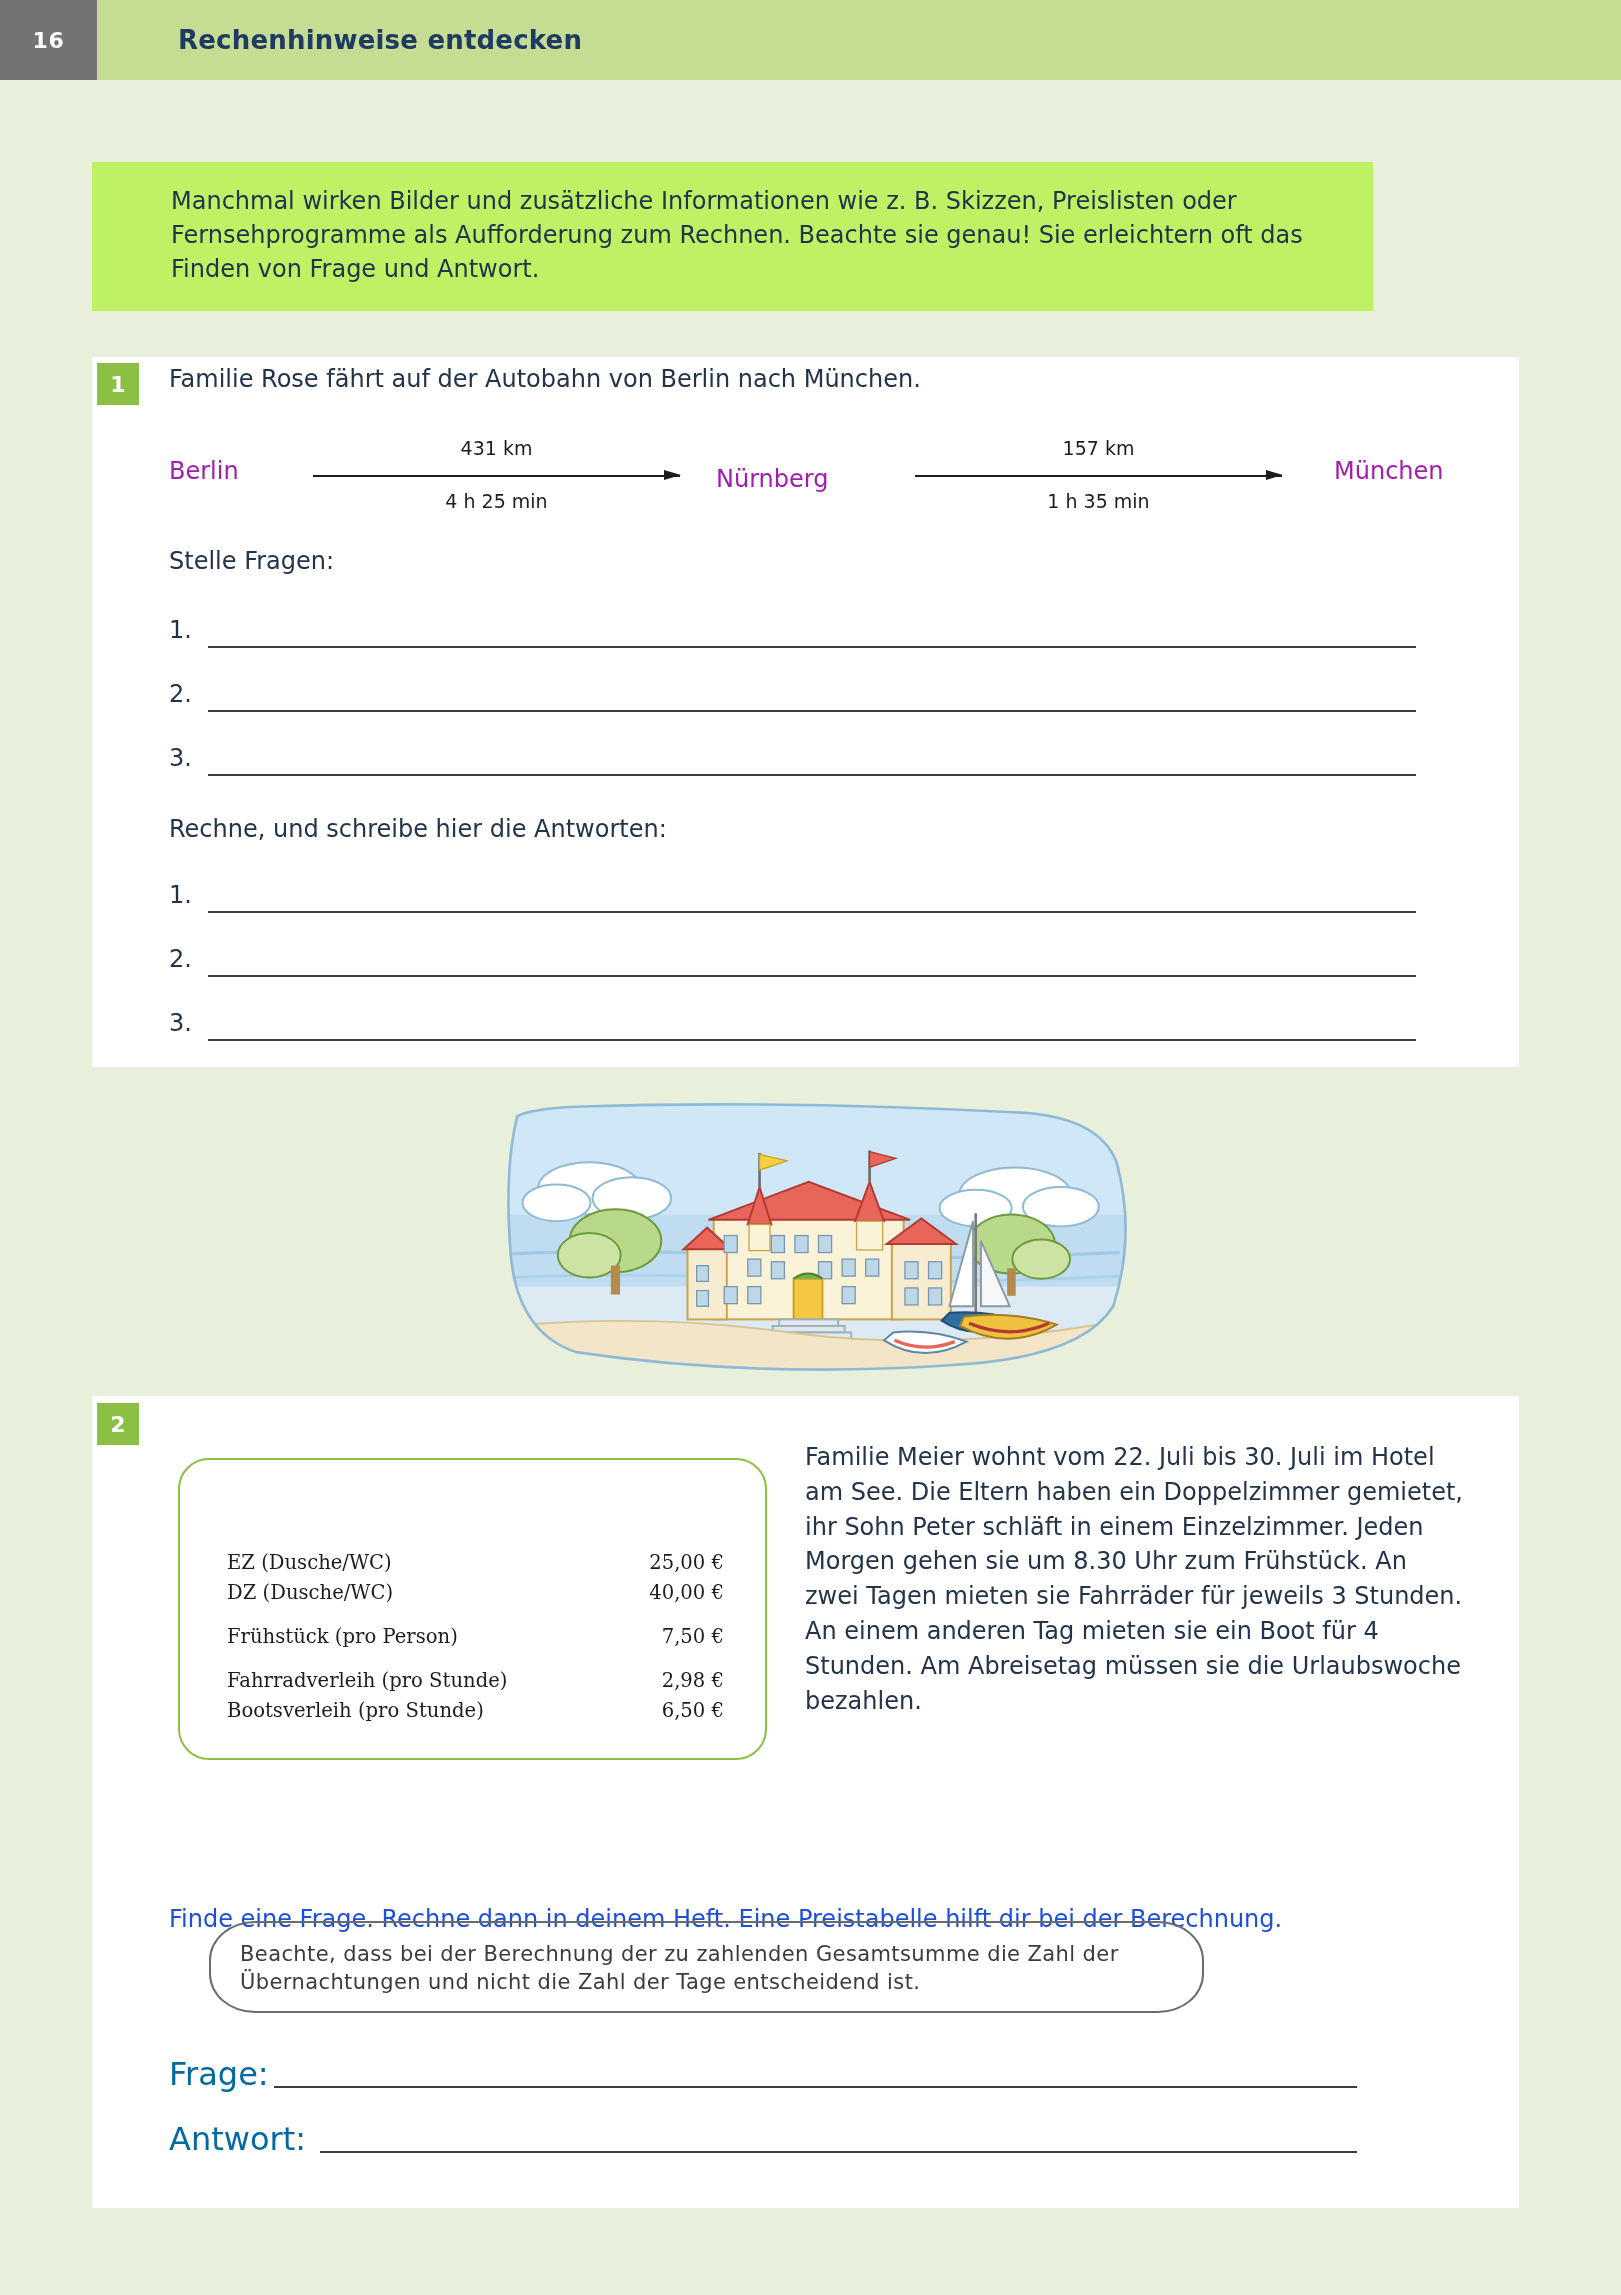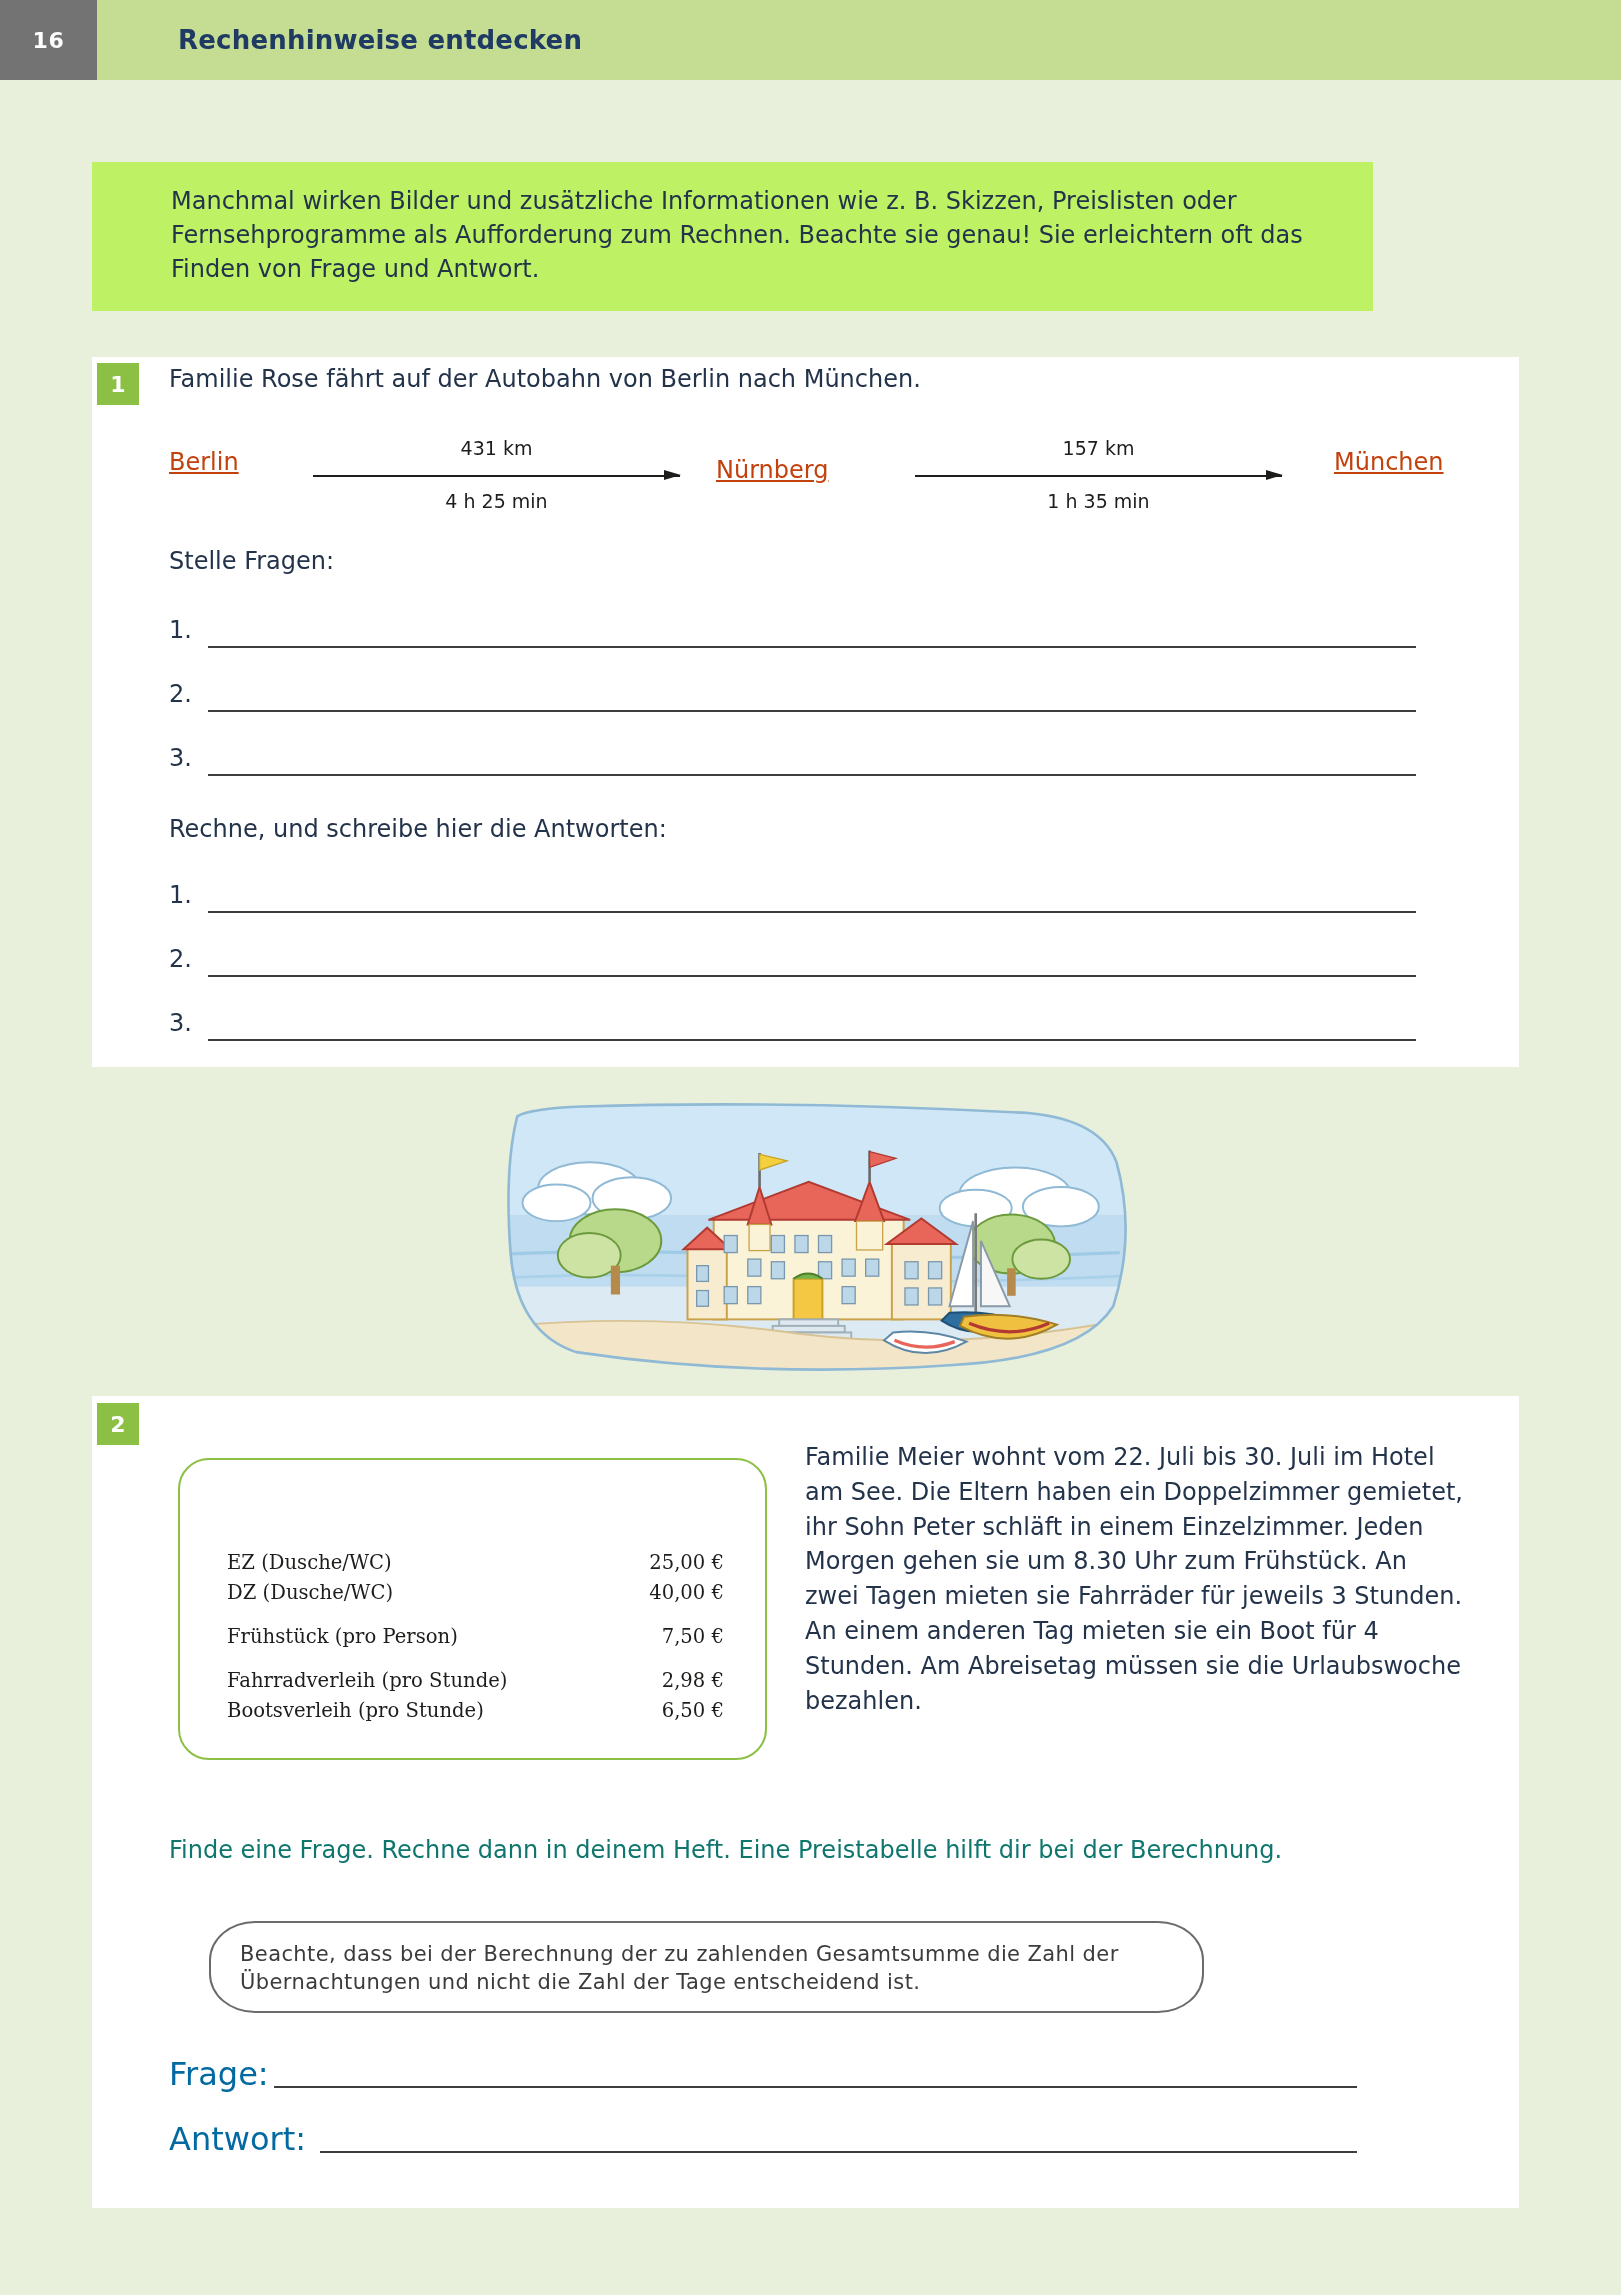--- a/index.html
+++ b/index.html
@@ -104,23 +104,22 @@
   .route {
     position: absolute;
     left: 169px;
     top: 432px;
     width: 1296px;
     height: 85px;
   }
   .route-city {
     position: absolute;
     font-size: 24px;
-    color: #c2410c;
-    top: 16px;
-    text-decoration: underline;
+    color: #a21caf;
+    top: 25px;
   }
   .route-city.c1 { left: 0px; }
   .route-city.c2 { left: 547px; margin-top: 8px; }
   .route-city.c3 { left: 1165px; }
 
   .route-arrow {
     position: absolute;
     top: 39px;
     height: 9.2px;
   }
@@ -242,25 +241,25 @@
     top: 1440px;
     width: 661px;
     font-size: 24px;
     line-height: 1.45;
     color: #23334a;
   }
 
   .t2-instruction {
     position: absolute;
     left: 169px;
-    top: 1833px;
+    top: 1902px;
     width: 1188px;
     font-size: 24px;
     line-height: 1.45;
-    color: #0f766e;
+    color: #1d4ed8;
   }
 
   .hint-bubble {
     position: absolute;
     left: 209px;
     top: 1921px;
     width: 995px;
     height: 92px;
     border: 2.6px solid #6b6b6b;
     border-radius: 46px / 39px;

